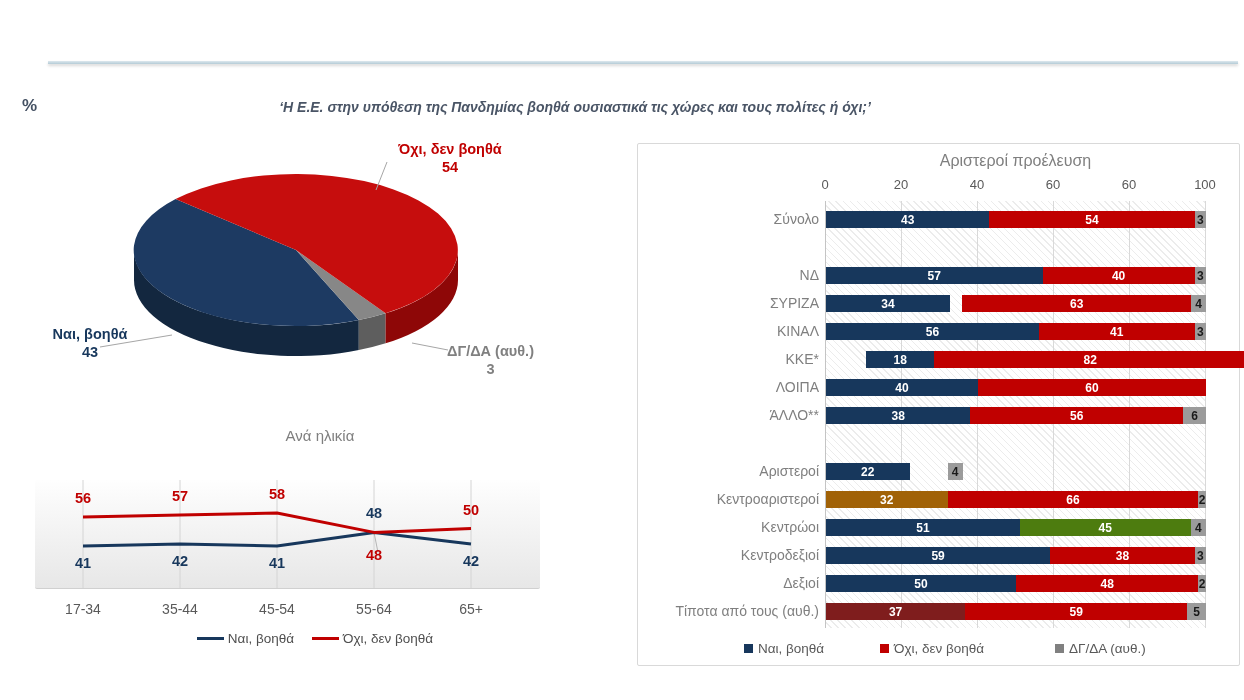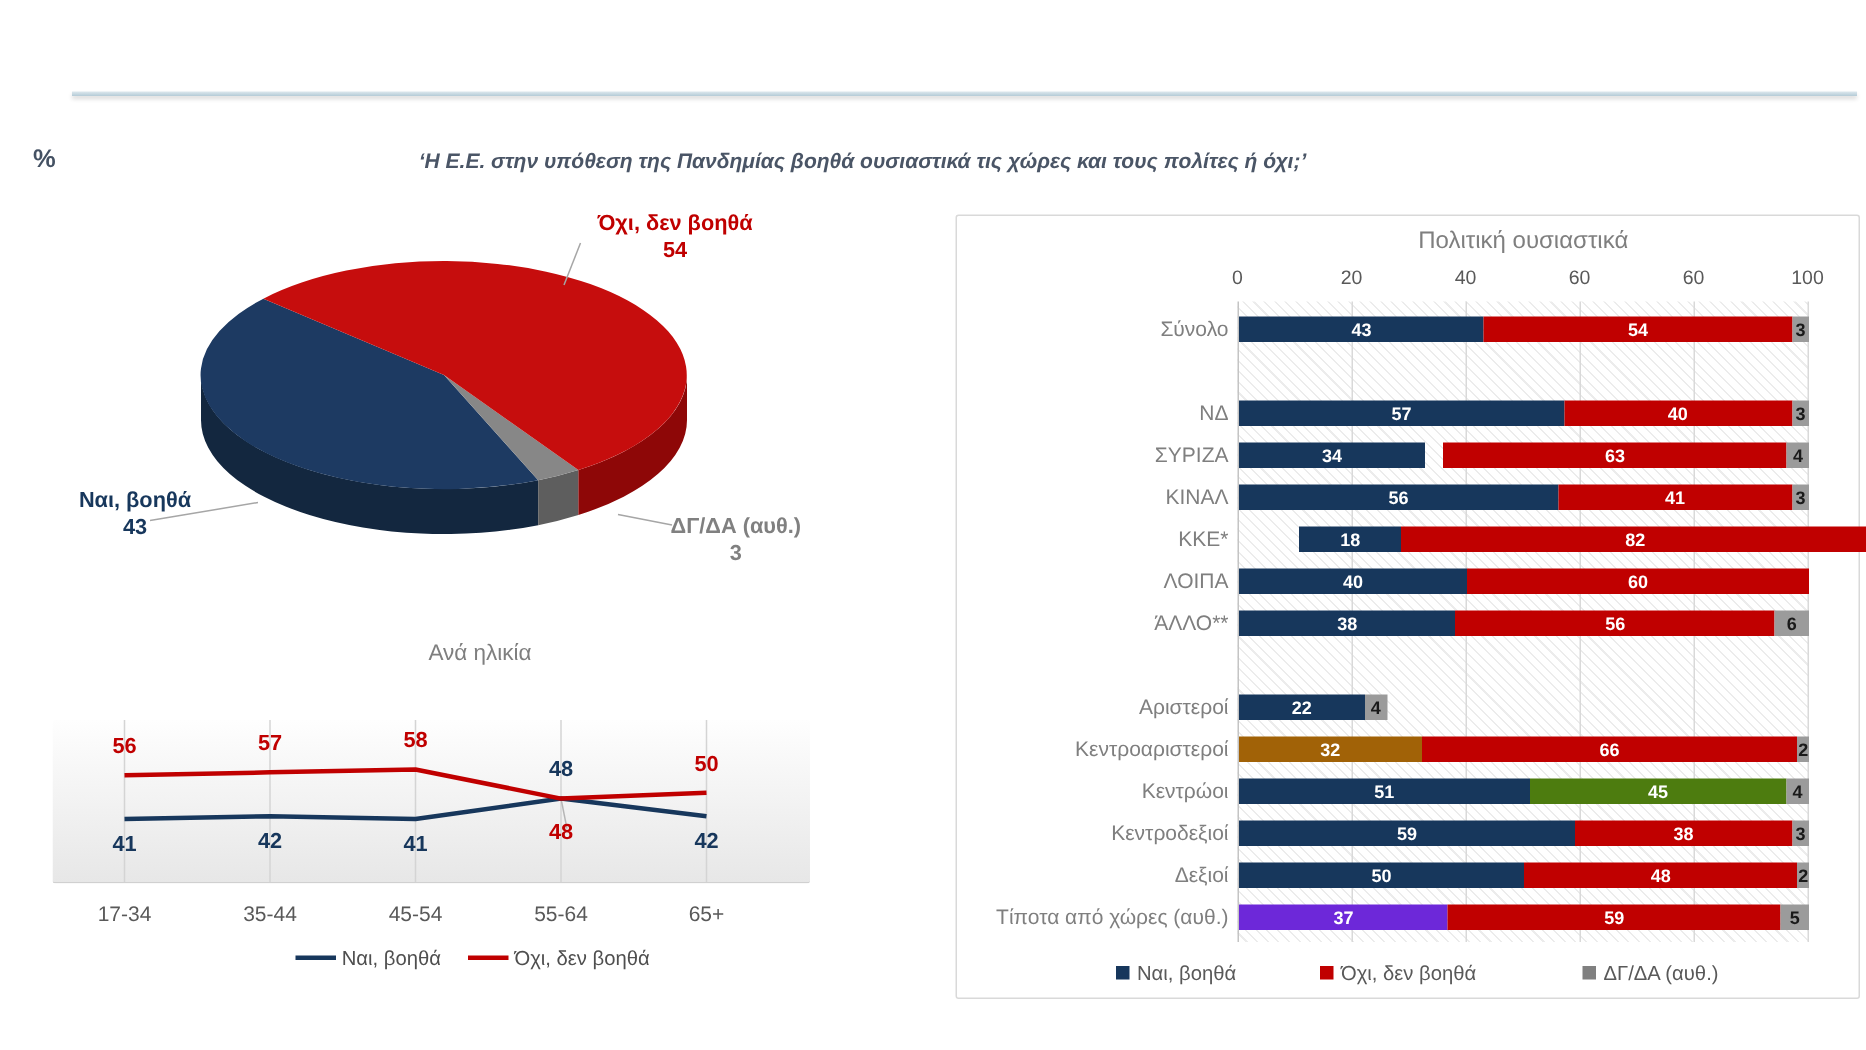--- a/index.html
+++ b/index.html
@@ -122,21 +122,21 @@
           <span>Ναι, βοηθά</span>
         </div>
         <div class="lg-item">
           <span class="lg-line" style="background: rgb(192, 0, 0);"></span>
           <span>Όχι, δεν βοηθά</span>
         </div>
       </div>
   </div>
 
   <div class="panel" id="bar-panel">
-    <div class="panel-title">Πολιτική ουσιαστικά</div>
+    <div class="panel-title">Αριστεροί προέλευση</div>
     <div id="bar-xticks"></div>
     <div class="bar-plot" id="bar-plot">
         <div class="axisline"></div>
         <div class="gridline" style="left: 76px;"></div>
         <div class="gridline" style="left: 152px;"></div>
         <div class="gridline" style="left: 228px;"></div>
         <div class="gridline" style="left: 304px;"></div>
         <div class="gridline" style="left: 380px;"></div>
       </div>
     <div id="bar-rows">
@@ -174,21 +174,21 @@
           <div class="seg" style="width: 40%; background: rgb(23, 55, 92); color: rgb(255, 255, 255);">40</div>
           <div class="seg" style="width: 60%; background: rgb(192, 0, 0); color: rgb(255, 255, 255);">60</div>
         </div>
         <div class="cat-label" style="top: 263px;">ΆΛΛΟ**</div>
         <div class="bar" style="top: 263px;">
           <div class="seg" style="width: 38%; background: rgb(23, 55, 92); color: rgb(255, 255, 255);">38</div>
           <div class="seg" style="width: 56%; background: rgb(192, 0, 0); color: rgb(255, 255, 255);">56</div>
           <div class="seg" style="width: 6%; background: rgb(155, 155, 155); color: rgb(26, 26, 26);">6</div>
         </div>
         <div class="cat-label" style="top: 319px;">Αριστεροί</div>
-        <div class="bar" style="top: 319px;">
+        <div class="bar" style="top: 319px; gap: 38px;">
           <div class="seg" style="width: 22%; background: rgb(23, 55, 92); color: rgb(255, 255, 255);">22</div>
           <div class="seg" style="width: 4%; background: rgb(155, 155, 155); color: rgb(26, 26, 26);">4</div>
         </div>
         <div class="cat-label" style="top: 347px;">Κεντροαριστεροί</div>
         <div class="bar" style="top: 347px;">
           <div class="seg" style="width: 32%; background: #a16207; color: rgb(255, 255, 255);">32</div>
           <div class="seg" style="width: 66%; background: rgb(192, 0, 0); color: rgb(255, 255, 255);">66</div>
           <div class="seg" style="width: 2%; background: rgb(155, 155, 155); color: rgb(26, 26, 26);">2</div>
         </div>
         <div class="cat-label" style="top: 375px;">Κεντρώοι</div>
@@ -202,23 +202,23 @@
           <div class="seg" style="width: 59%; background: rgb(23, 55, 92); color: rgb(255, 255, 255);">59</div>
           <div class="seg" style="width: 38%; background: rgb(192, 0, 0); color: rgb(255, 255, 255);">38</div>
           <div class="seg" style="width: 3%; background: rgb(155, 155, 155); color: rgb(26, 26, 26);">3</div>
         </div>
         <div class="cat-label" style="top: 431px;">Δεξιοί</div>
         <div class="bar" style="top: 431px;">
           <div class="seg" style="width: 50%; background: rgb(23, 55, 92); color: rgb(255, 255, 255);">50</div>
           <div class="seg" style="width: 48%; background: rgb(192, 0, 0); color: rgb(255, 255, 255);">48</div>
           <div class="seg" style="width: 2%; background: rgb(155, 155, 155); color: rgb(26, 26, 26);">2</div>
         </div>
-        <div class="cat-label" style="top: 459px;">Τίποτα από χώρες (αυθ.)</div>
+        <div class="cat-label" style="top: 459px;">Τίποτα από τους (αυθ.)</div>
         <div class="bar" style="top: 459px;">
-          <div class="seg" style="width: 36.6337%; background: #6d28d9; color: rgb(255, 255, 255);">37</div>
+          <div class="seg" style="width: 36.6337%; background: #7f1d1d; color: rgb(255, 255, 255);">37</div>
           <div class="seg" style="width: 58.4158%; background: rgb(192, 0, 0); color: rgb(255, 255, 255);">59</div>
           <div class="seg" style="width: 4.9505%; background: rgb(155, 155, 155); color: rgb(26, 26, 26);">5</div>
         </div>
       </div>
     <div id="bar-legend">
         <div class="bar-legend-item" style="left: 106px;">
           <span class="bar-legend-swatch" style="background: rgb(23, 55, 92);"></span>
           <span>Ναι, βοηθά</span>
         </div>
         <div class="bar-legend-item" style="left: 242px;">

